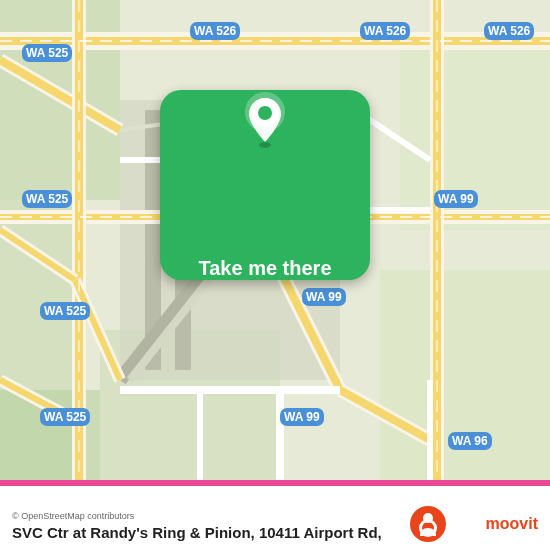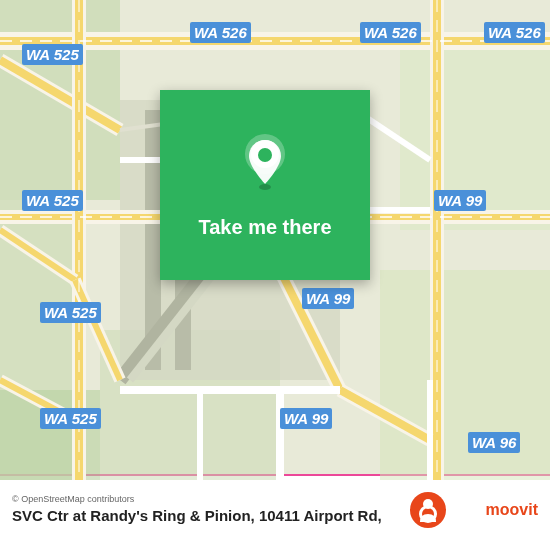--- a/index.html
+++ b/index.html
@@ -25,42 +25,41 @@
       position: absolute;
       inset: 0;
       background-color: #e8ead8;
     }
 
     
     .highway-badge {
       position: absolute;
       background-color: #4a90d9;
       color: white;
-      font-size: 15px;
+      font-size: 12px;
       font-weight: bold;
       padding: 2px 4px;
-      border-radius: 2px;
+      border-radius: 7px;
       white-space: nowrap;
       z-index: 10;
-      font-style: italic;
     }
 
     
     #cta-overlay {
       position: absolute;
       left: 160px;
       top: 90px;
       width: 210px;
       height: 190px;
       background-color: #2db35d;
-      border-radius: 0;
+      border-radius: 21px;
       display: flex;
       flex-direction: column;
       align-items: center;
-      justify-content: center;
+      justify-content: space-between;
       z-index: 20;
       box-shadow: 0 4px 12px rgba(0,0,0,0.3);
       cursor: pointer;
       gap: 8px;
     }
 
     .pin-icon {
       width: 50px;
       height: 60px;
       margin-bottom: 16px;
@@ -69,28 +68,28 @@
     .cta-text {
       color: white;
       font-size: 20px;
       font-weight: 600;
       text-align: center;
     }
 
     
     #info-bar {
       position: absolute;
-      bottom: 6px;
+      bottom: 0;
       left: 0;
       width: 550px;
       height: 70px;
       background-color: #ffffff;
-      border-top: 2px solid #ec4899;
+      border-top: 6px solid #ec4899;
       display: flex;
-      align-items: center;
+      align-items: flex-end;
       padding: 8px 12px;
     }
 
     .moovit-logo {
       display: flex;
       align-items: center;
       margin-left: auto;
       flex-shrink: 0;
       gap: 36px;
     }
@@ -207,21 +206,21 @@
   <div class="highway-badge" style="left:22px;top:44px;">WA 525</div>
   <div class="highway-badge" style="left:190px;top:22px;">WA 526</div>
   <div class="highway-badge" style="left:360px;top:22px;">WA 526</div>
   <div class="highway-badge" style="left:484px;top:22px;">WA 526</div>
   <div class="highway-badge" style="left:22px;top:190px;">WA 525</div>
   <div class="highway-badge" style="left:434px;top:190px;">WA 99</div>
   <div class="highway-badge" style="left:40px;top:302px;">WA 525</div>
   <div class="highway-badge" style="left:302px;top:288px;">WA 99</div>
   <div class="highway-badge" style="left:40px;top:408px;">WA 525</div>
   <div class="highway-badge" style="left:280px;top:408px;">WA 99</div>
-  <div class="highway-badge" style="left:468px;top:432px;">WA 96</div>
+  <div class="highway-badge" style="left:448px;top:432px;">WA 96</div>
 
   <div id="cta-overlay">
 
     <svg class="pin-icon" viewBox="0 0 50 60">
       <circle cx="25" cy="22" r="20" fill="white" opacity="0.25"></circle>
       <circle cx="25" cy="22" r="14" fill="white" opacity="0.9"></circle>
       <ellipse cx="25" cy="55" rx="6" ry="3" fill="rgba(0,0,0,0.2)"></ellipse>
       <path d="M25 8 C16 8 9 15 9 24 C9 35 25 52 25 52 C25 52 41 35 41 24 C41 15 34 8 25 8 Z" fill="white" opacity="0.95"></path>
       <circle cx="25" cy="23" r="7" fill="#2db35d"></circle>
     </svg>

